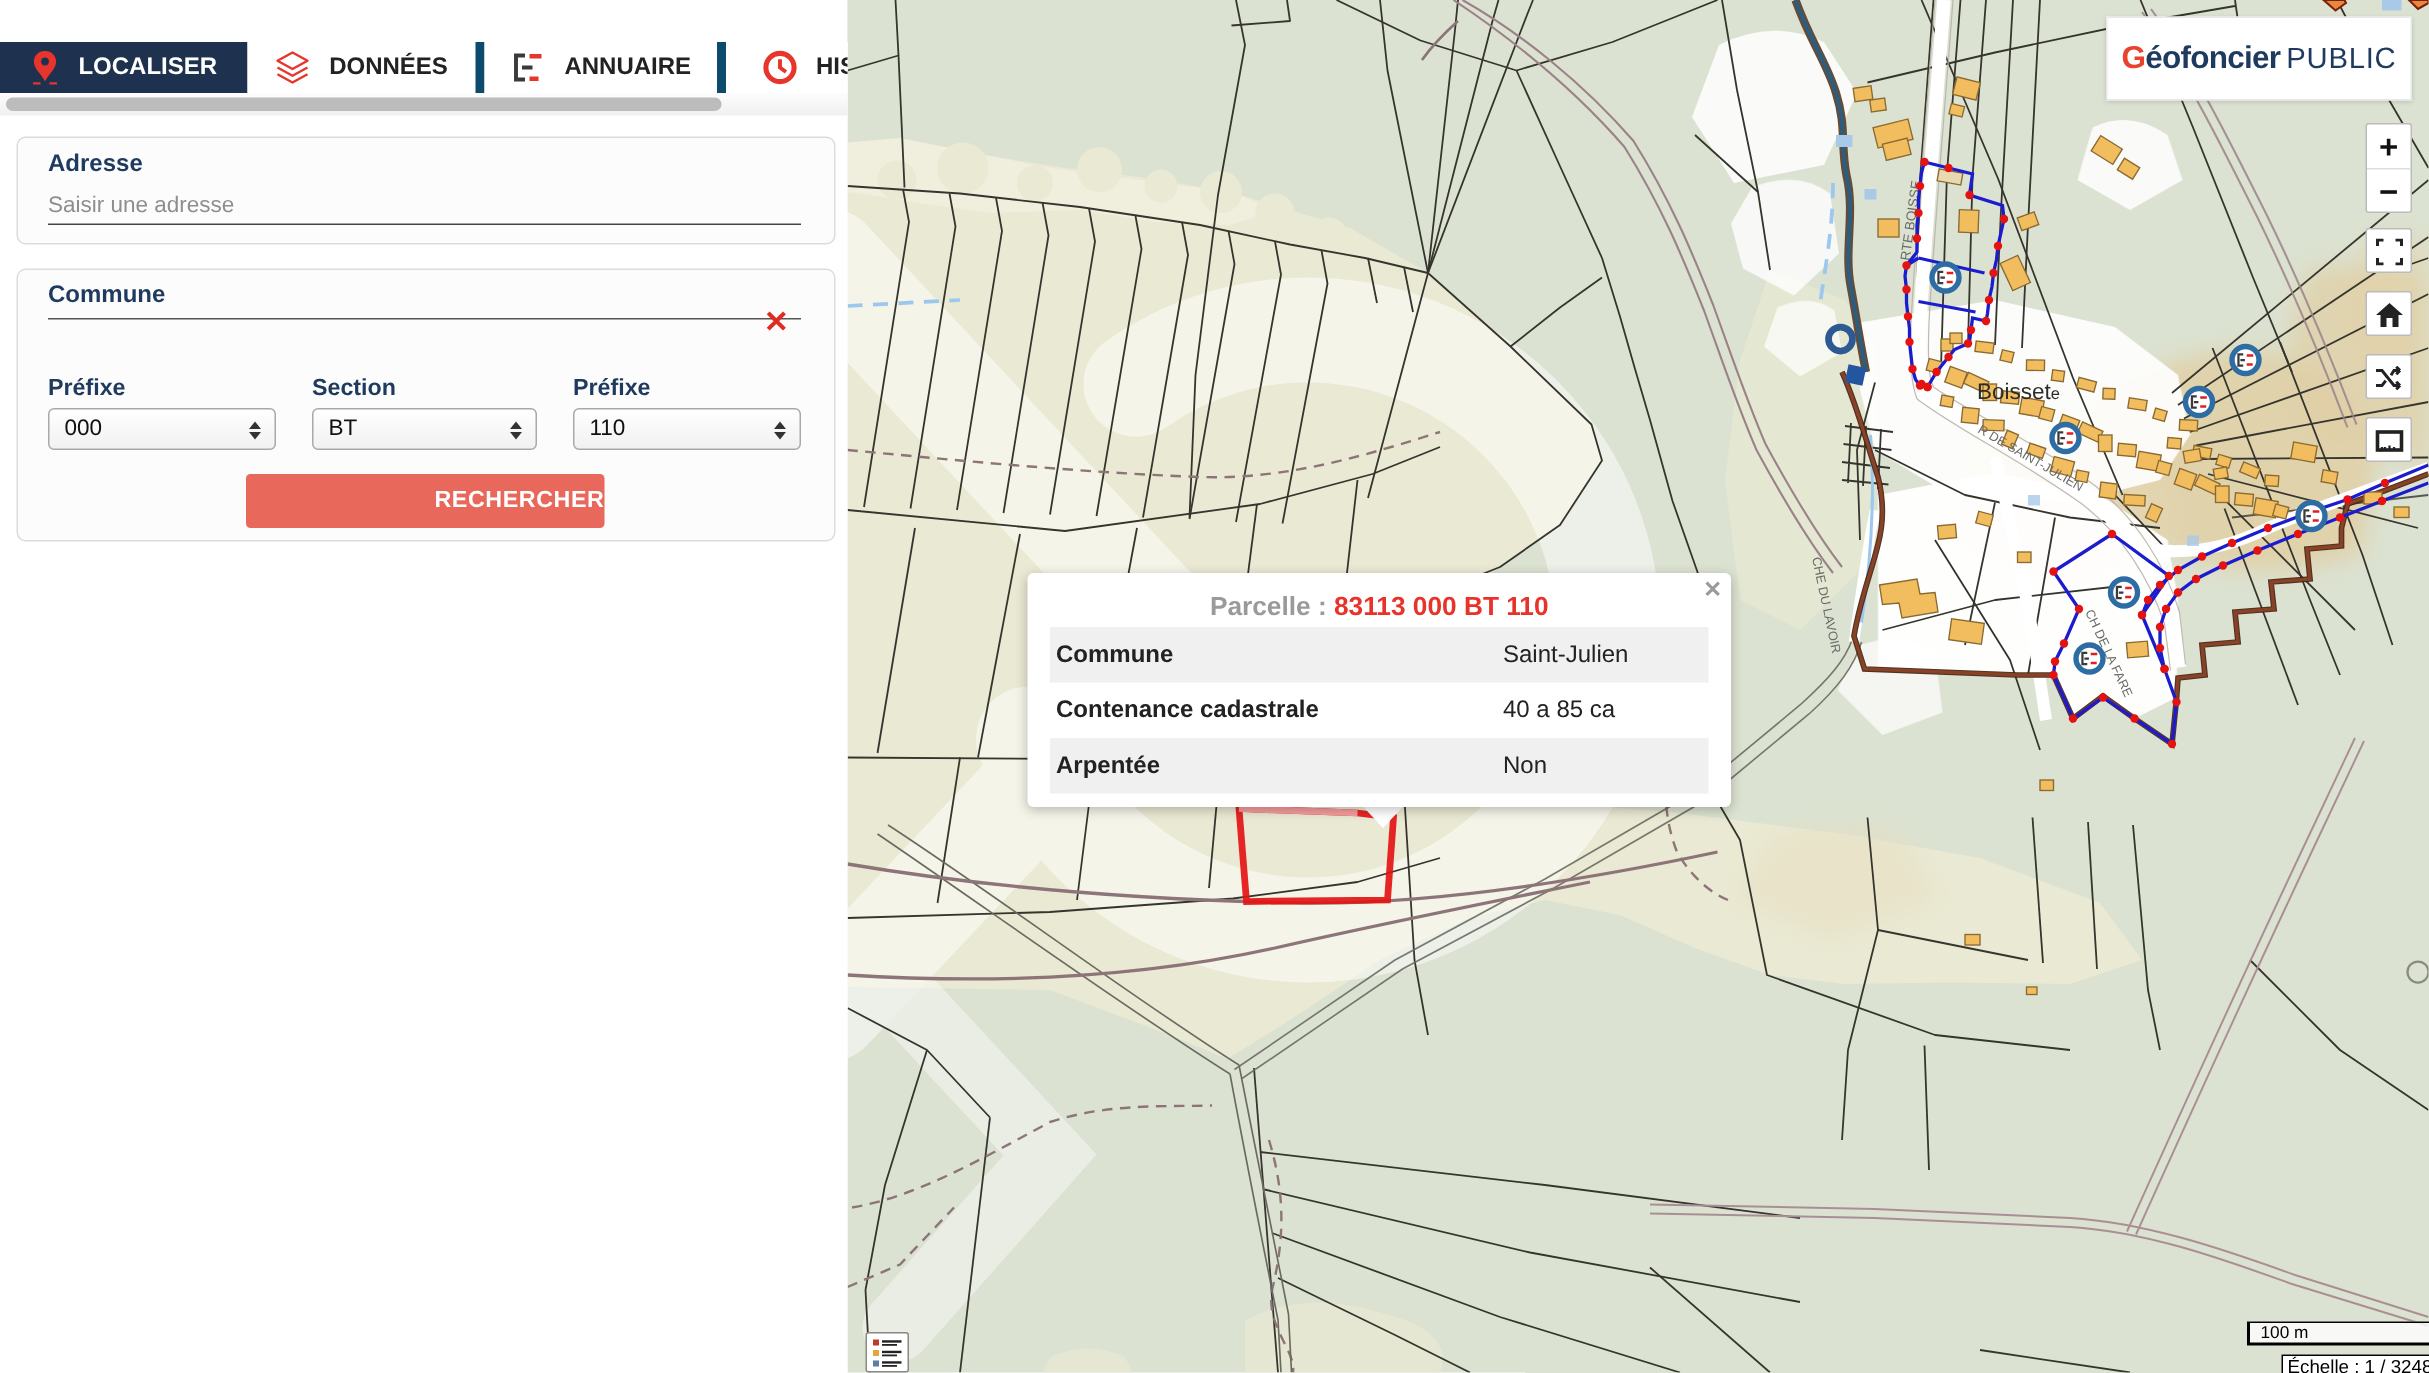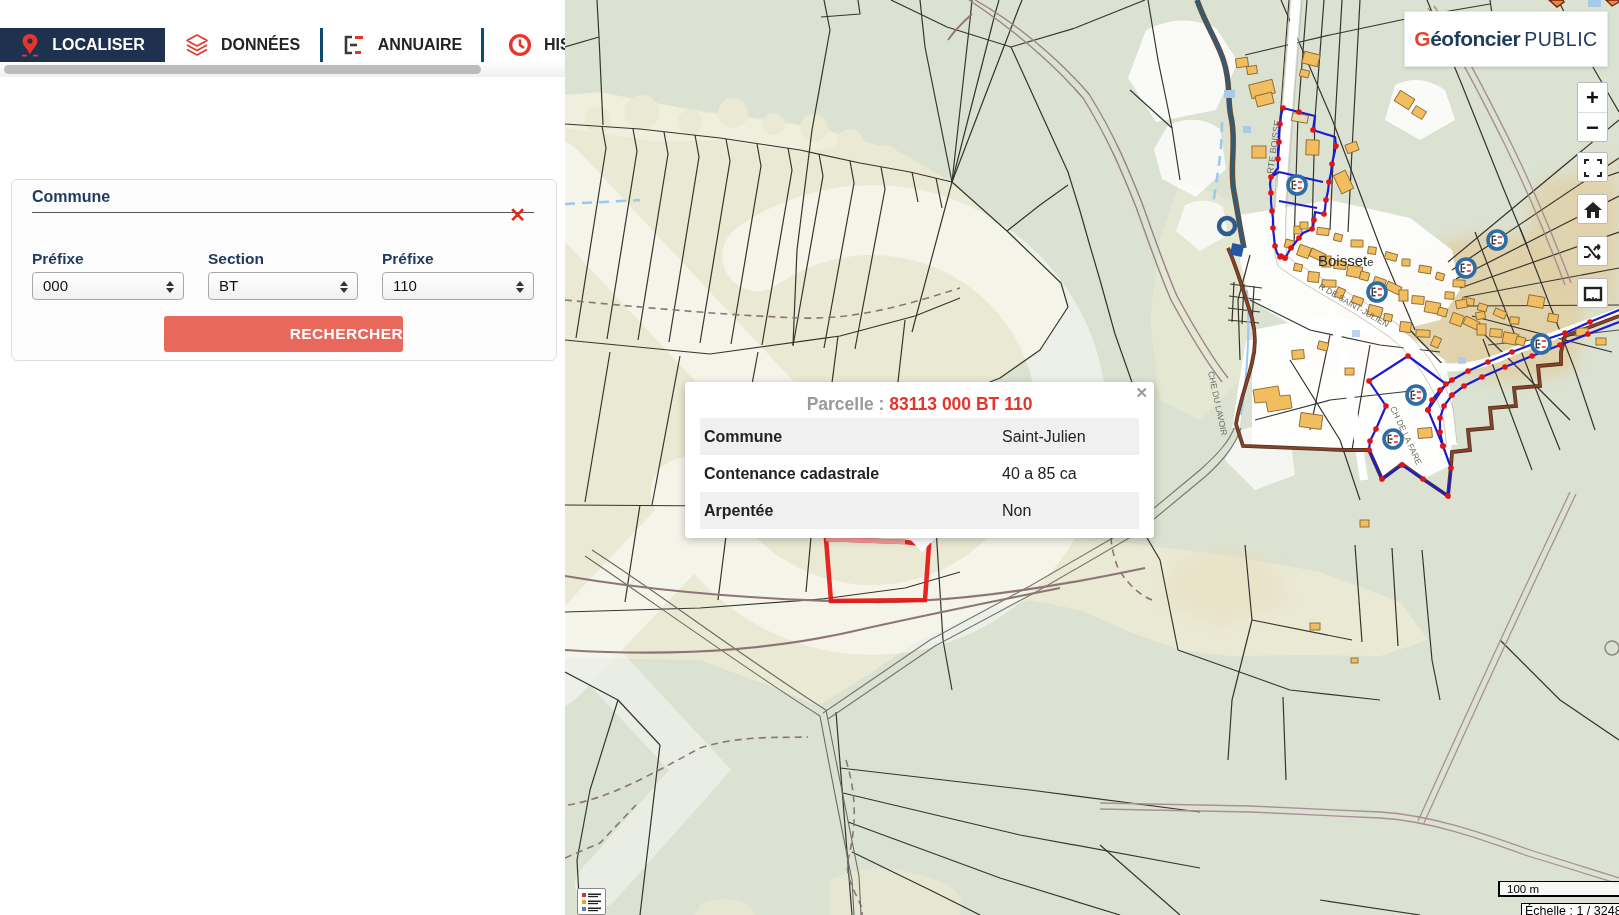--- a/index.html
+++ b/index.html
@@ -1,21 +1,21 @@
 <!DOCTYPE html>
 <html><head>
 <meta charset="utf-8">
 <style>
 * { margin:0; padding:0; box-sizing:border-box; }
 html,body { width:1619px; height:915px; overflow:hidden; font-family:"Liberation Sans", sans-serif; }
 #app { position:relative; width:1619px; height:915px; background:#fff; }
 
 #sidebar { position:absolute; left:0; top:0; width:565px; height:915px; background:#fff; z-index:5;margin-top:28px; }
 #tabs { position:absolute; left:0; top:0; width:565px; height:34px; display:flex; overflow:hidden; }
-.tab { flex:none; display:flex; align-items:center; justify-content:center; width:158px; height:34px; background:#fff; border-right:3px solid #0c4a6e; font-weight:bold; font-size:16px; color:#222; }
+.tab { flex:none; display:flex; align-items:center; justify-content:center; width:158px; height:34px; background:#fff; border-right:6px solid #0c4a6e; font-weight:bold; font-size:16px; color:#222; }
 .tab .ticon { display:flex; margin-right:12px; }
 .tab.active { background:#1e3250; color:#fff; border-right:none; width:165px; }
 #tab3 { width:161px; }
 #tab4 { width:180px; border-right:none; justify-content:flex-start; padding-left:24px; }
 #hscroll { position:absolute; left:0; top:34px; width:565px; height:15px; background:linear-gradient(#fdfdfd,#f0f0f0); }
 #hthumb { position:absolute; left:4px; top:3px; width:477px; height:9px; background:#bcbcbc; border-radius:5px; }
 .panel { position:absolute; left:11px; width:546px; background:#fcfcfc; border:1px solid #dcdcdc; border-radius:6px; }
 .ptitle { font-weight:bold; font-size:16px; color:#1e3a5f; }
 #p1 { top:63px; height:72px; padding:9px 20px; }
 #p1 .ph { color:#8e8e8e; font-size:15px; margin-top:9px; }
@@ -552,20 +552,25 @@
                 <circle cx="12" cy="12" r="9.4" stroke-width="3.4"></circle>
                 <path d="M12 6.5 V12 L16 15" stroke-width="2.6"></path>
               </g>
             </svg>
       </span>HIST</div>
     </div>
     <div id="hscroll">
         <div id="hthumb"></div>
       </div>
 
+    <div class="panel" id="p1">
+      <div class="ptitle">Adresse</div>
+      <div class="ph">Saisir une adresse</div>
+      <div class="uline"></div>
+    </div>
 
     <div class="panel" id="p2">
       <div class="ptitle">Commune</div>
       <div class="uline"></div>
       <div id="xclose">✕</div>
       <div class="selrow">
         <div class="sellab" style="left:0">Préfixe</div>
         <div class="sellab" style="left:176px">Section</div>
         <div class="sellab" style="left:350px">Préfixe</div>
         <div class="selbox" style="left:0;width:152px">000<div class="spin"></div></div>

